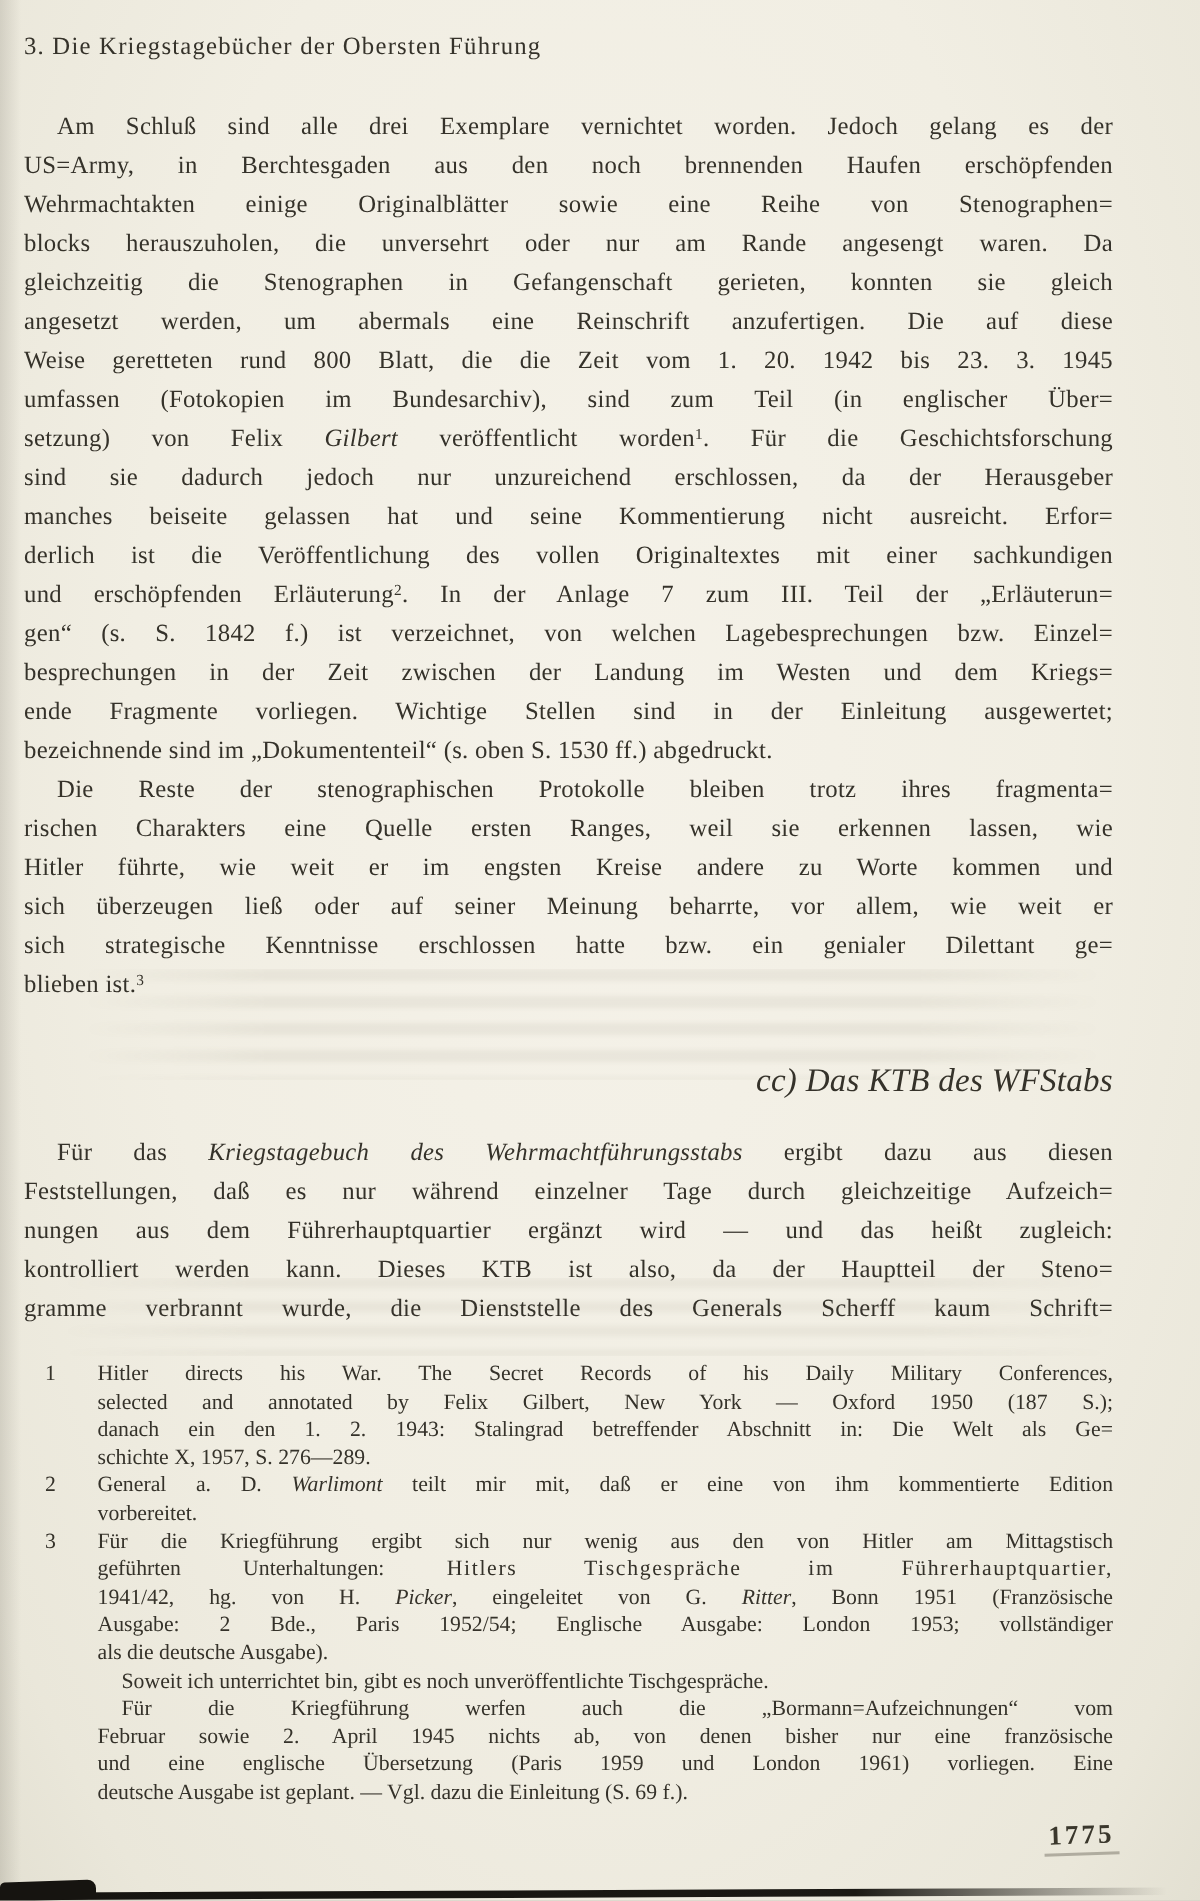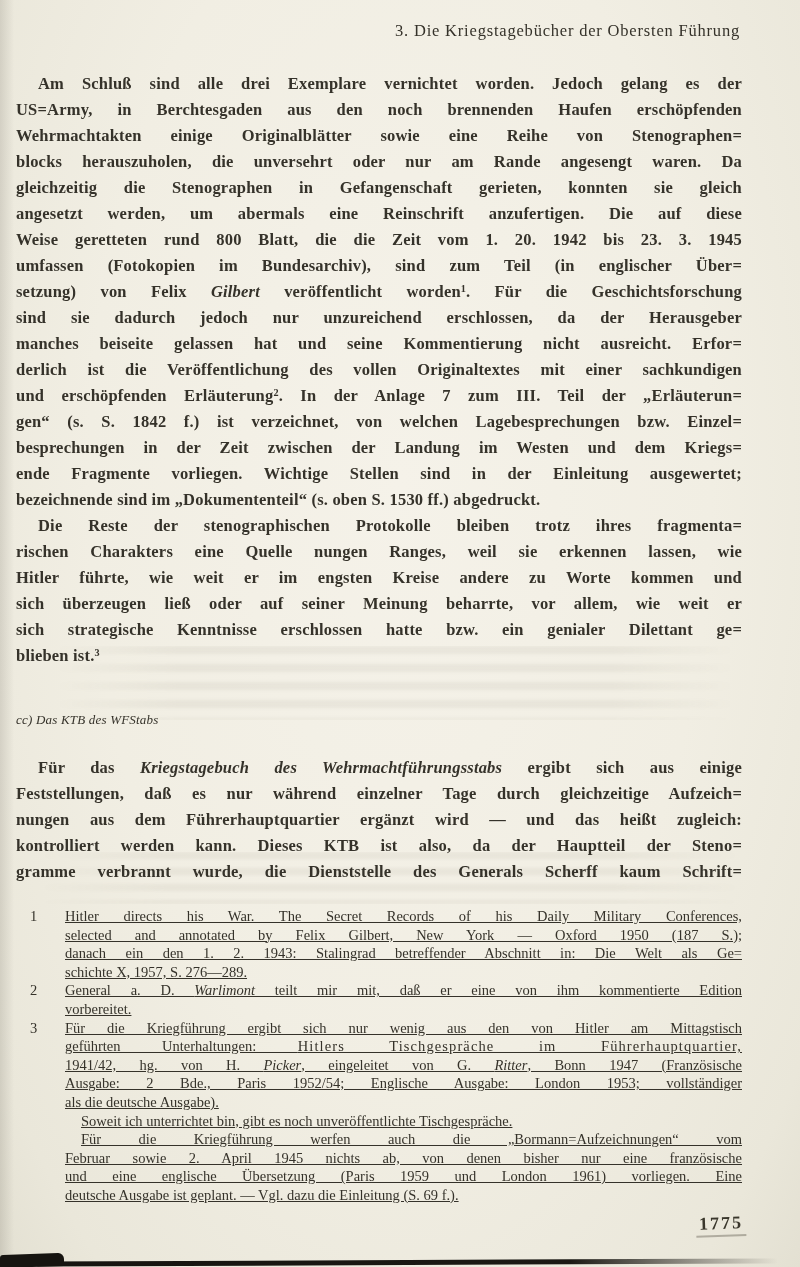--- a/index.html
+++ b/index.html
@@ -33,42 +33,42 @@
             mask-image: linear-gradient(90deg, transparent 0%, #000 18%, #000 82%, transparent 100%);
   }
   .bleed-1 { left: 55px; top: 646px; width: 680px; height: 74px;
     background: repeating-linear-gradient(to bottom, rgba(118,110,90,0.16) 0 8px, rgba(0,0,0,0) 8px 18px); }
   .bleed-2 { left: 40px; top: 852px; width: 700px; height: 52px;
     background: repeating-linear-gradient(to bottom, rgba(118,110,90,0.15) 0 7px, rgba(0,0,0,0) 7px 16px); }
 
   .text-block { position: absolute; left: 16px; top: 20px; width: 726px; }
 
   .running-header {
-    text-align: right; font-size: 16.5px; letter-spacing: 0.8px;
+    text-align: left; font-size: 16.5px; letter-spacing: 0.8px;
     line-height: 21px; margin-bottom: 30px; padding-right: 2px;
   }
 
   .tline { text-align: justify; text-align-last: justify; overflow: hidden; }
   .tline.lastline { text-align-last: left; }
 
-  .para .tline { font-size: 16.5px; letter-spacing: 0.2px; line-height: 26px; height: 26px; font-weight: bold; }
+  .para .tline { font-size: 16.5px; letter-spacing: 0.2px; line-height: 26px; height: 26px; }
   .para .tline.first { text-indent: 22px; }
 
   .section-heading {
-    font-style: italic; font-size: 13px; letter-spacing: 0.2px;
-    line-height: 26px; margin: 38px 0 22px 0;
+    font-style: italic; font-size: 22px; letter-spacing: 0.2px;
+    line-height: 26px; margin: 38px 0 22px 0; text-align: right;
   }
 
   #footnotes { margin-top: 22px; }
   .footnote { display: flex; }
   .fn-num {
     width: 49px; padding-left: 14px; box-sizing: border-box;
     font-size: 14.5px; line-height: 18.6px; flex: 0 0 auto;
   }
-  .fn-body { flex: 1 1 auto; min-width: 0; text-decoration: underline; }
+  .fn-body { flex: 1 1 auto; min-width: 0; }
   .fn-body .tline { font-size: 14.5px; line-height: 18.6px; height: 18.6px; }
   .fn-body .tline.first { text-indent: 16px; }
 
   .it { font-style: italic; }
   .sp { letter-spacing: 1.1px; word-spacing: 2px; }
   .sup { font-size: 0.62em; vertical-align: 0.45em; line-height: 0; }
 
   .pagenum-row { text-align: right; margin-top: 8px; padding-right: 0; }
   .page-number {
     display: inline-block; font-size: 18px; font-weight: bold; letter-spacing: 2px;
@@ -103,33 +103,33 @@
           <div class="tline"><span>manches beiseite gelassen hat und seine Kommentierung nicht ausreicht. Erfor=</span></div>
           <div class="tline"><span>derlich ist die Veröffentlichung des vollen Originaltextes mit einer sachkundigen</span></div>
           <div class="tline"><span>und erschöpfenden Erläuterung</span><span class="sup">2</span><span>. In der Anlage 7 zum III. Teil der „Erläuterun=</span></div>
           <div class="tline"><span>gen“ (s. S. 1842 f.) ist verzeichnet, von welchen Lagebesprechungen bzw. Einzel=</span></div>
           <div class="tline"><span>besprechungen in der Zeit zwischen der Landung im Westen und dem Kriegs=</span></div>
           <div class="tline"><span>ende Fragmente vorliegen. Wichtige Stellen sind in der Einleitung ausgewertet;</span></div>
           <div class="tline lastline"><span>bezeichnende sind im „Dokumententeil“ (s. oben S. 1530 ff.) abgedruckt.</span></div>
         </div>
         <div class="para">
           <div class="tline first"><span>Die Reste der stenographischen Protokolle bleiben trotz ihres fragmenta=</span></div>
-          <div class="tline"><span>rischen Charakters eine Quelle nungen Ranges, weil sie erkennen lassen, wie</span></div>
+          <div class="tline"><span>rischen Charakters eine Quelle ersten Ranges, weil sie erkennen lassen, wie</span></div>
           <div class="tline"><span>Hitler führte, wie weit er im engsten Kreise andere zu Worte kommen und</span></div>
           <div class="tline"><span>sich überzeugen ließ oder auf seiner Meinung beharrte, vor allem, wie weit er</span></div>
           <div class="tline"><span>sich strategische Kenntnisse erschlossen hatte bzw. ein genialer Dilettant ge=</span></div>
           <div class="tline lastline"><span>blieben ist.</span><span class="sup">3</span></div>
         </div>
       </div>
 
     <div class="section-heading">cc) Das KTB des WFStabs</div>
 
     <div id="paras-bottom">
         <div class="para">
-          <div class="tline first"><span>Für das </span><span class="it">Kriegstagebuch des Wehrmachtführungsstabs</span><span> ergibt sich aus einige</span></div>
+          <div class="tline first"><span>Für das </span><span class="it">Kriegstagebuch des Wehrmachtführungsstabs</span><span> ergibt dazu aus diesen</span></div>
           <div class="tline"><span>Feststellungen, daß es nur während einzelner Tage durch gleichzeitige Aufzeich=</span></div>
           <div class="tline"><span>nungen aus dem Führerhauptquartier ergänzt wird — und das heißt zugleich:</span></div>
           <div class="tline"><span>kontrolliert werden kann. Dieses KTB ist also, da der Hauptteil der Steno=</span></div>
           <div class="tline"><span>gramme verbrannt wurde, die Dienststelle des Generals Scherff kaum Schrift=</span></div>
         </div>
       </div>
 
     <div id="footnotes">
         <div class="footnote">
           <div class="fn-num">1</div>
@@ -145,21 +145,21 @@
           <div class="fn-body">
             <div class="tline"><span>General a. D. </span><span class="it">Warlimont</span><span> teilt mir mit, daß er eine von ihm kommentierte Edition</span></div>
             <div class="tline lastline"><span>vorbereitet.</span></div>
           </div>
         </div>
         <div class="footnote">
           <div class="fn-num">3</div>
           <div class="fn-body">
             <div class="tline"><span>Für die Kriegführung ergibt sich nur wenig aus den von Hitler am Mittagstisch</span></div>
             <div class="tline"><span>geführten Unterhaltungen: </span><span class="sp">Hitlers Tischgespräche im Führerhauptquartier,</span></div>
-            <div class="tline"><span>1941/42, hg. von H. </span><span class="it">Picker</span><span>, eingeleitet von G. </span><span class="it">Ritter</span><span>, Bonn 1947 (Französische</span></div>
+            <div class="tline"><span>1941/42, hg. von H. </span><span class="it">Picker</span><span>, eingeleitet von G. </span><span class="it">Ritter</span><span>, Bonn 1951 (Französische</span></div>
             <div class="tline"><span>Ausgabe: 2 Bde., Paris 1952/54; Englische Ausgabe: London 1953; vollständiger</span></div>
             <div class="tline lastline"><span>als die deutsche Ausgabe).</span></div>
             <div class="tline first lastline"><span>Soweit ich unterrichtet bin, gibt es noch unveröffentlichte Tischgespräche.</span></div>
             <div class="tline first"><span>Für die Kriegführung werfen auch die „Bormann=Aufzeichnungen“ vom</span></div>
             <div class="tline"><span>Februar sowie 2. April 1945 nichts ab, von denen bisher nur eine französische</span></div>
             <div class="tline"><span>und eine englische Übersetzung (Paris 1959 und London 1961) vorliegen. Eine</span></div>
             <div class="tline lastline"><span>deutsche Ausgabe ist geplant. — Vgl. dazu die Einleitung (S. 69 f.).</span></div>
           </div>
         </div>
       </div>

